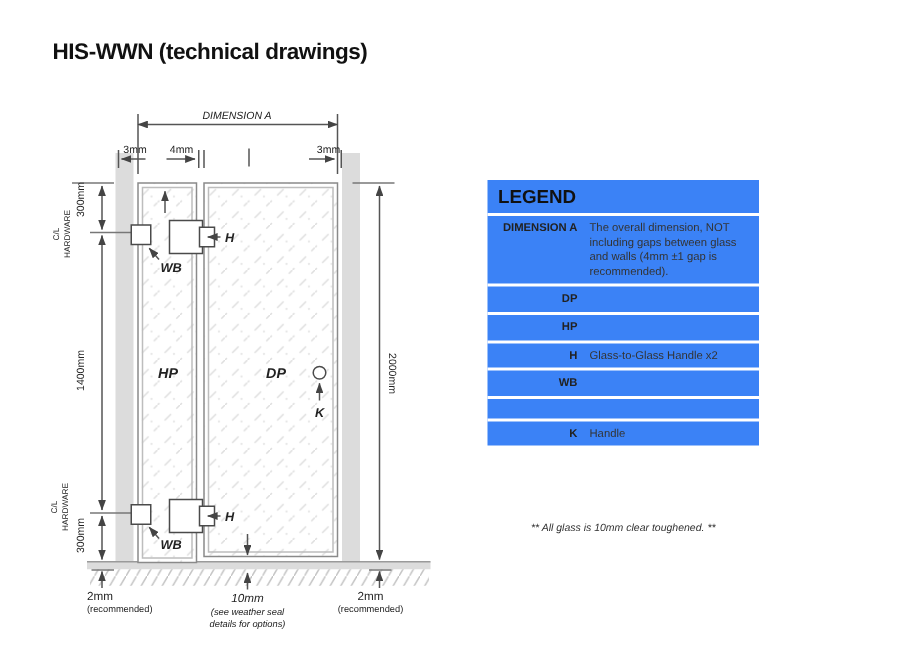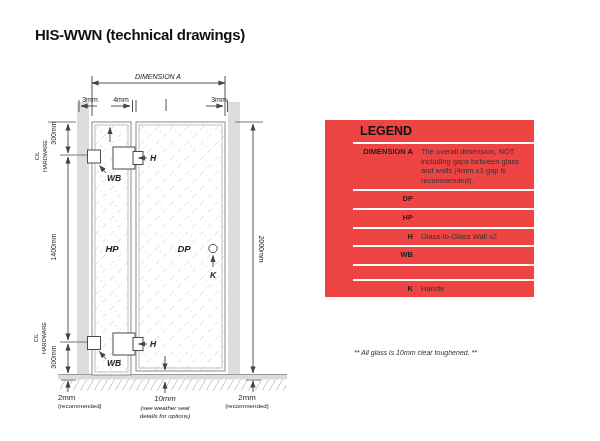--- a/index.html
+++ b/index.html
@@ -22,21 +22,21 @@
   .t55{font-size:5.5px;}
   .t6{font-size:6.2px;}
   .t7{font-size:7px;}
   .t8{font-size:7.8px;}
   .t85{font-size:8.5px;}
   .t9{font-size:9.5px;}
   .it{font-style:italic;}
   .b{font-weight:bold;}
   
   .legend{
-    position:absolute;left:325px;top:120px;width:181px;background:#ef4444;padding-left:28px;
+    position:absolute;left:325px;top:120px;width:181px;background:#3b82f6;
   }
   .legend-header{
     font-size:12.5px;font-weight:bold;padding:4px 0 4px 7px;
     border-bottom:2px solid #fff;color:#111;
   }
   .lrow{display:flex;border-bottom:2px solid #fff;padding:3px 0 4px;}
   .lrow:last-child{border-bottom:none;}
   .term{
     width:60px;min-width:60px;text-align:right;font-weight:bold;
     font-size:7.5px;line-height:9.6px;color:#222;
@@ -204,21 +204,21 @@
     <div class="desc">The overall dimension, NOT including gaps between glass and walls (4mm ±1 gap is recommended).</div>
   </div>
   <div class="lrow">
     <div class="term">DP</div>
   </div>
   <div class="lrow">
     <div class="term">HP</div>
   </div>
   <div class="lrow">
     <div class="term">H</div>
-    <div class="desc">Glass-to-Glass Wall x2</div>
+    <div class="desc">Glass-to-Glass Handle x2</div>
   </div>
   <div class="lrow">
     <div class="term">WB</div>
   </div>
   <div class="lrow spacer">
     <div class="term"></div>
     <div class="desc"></div>
   </div>
   <div class="lrow">
     <div class="term">K</div>

